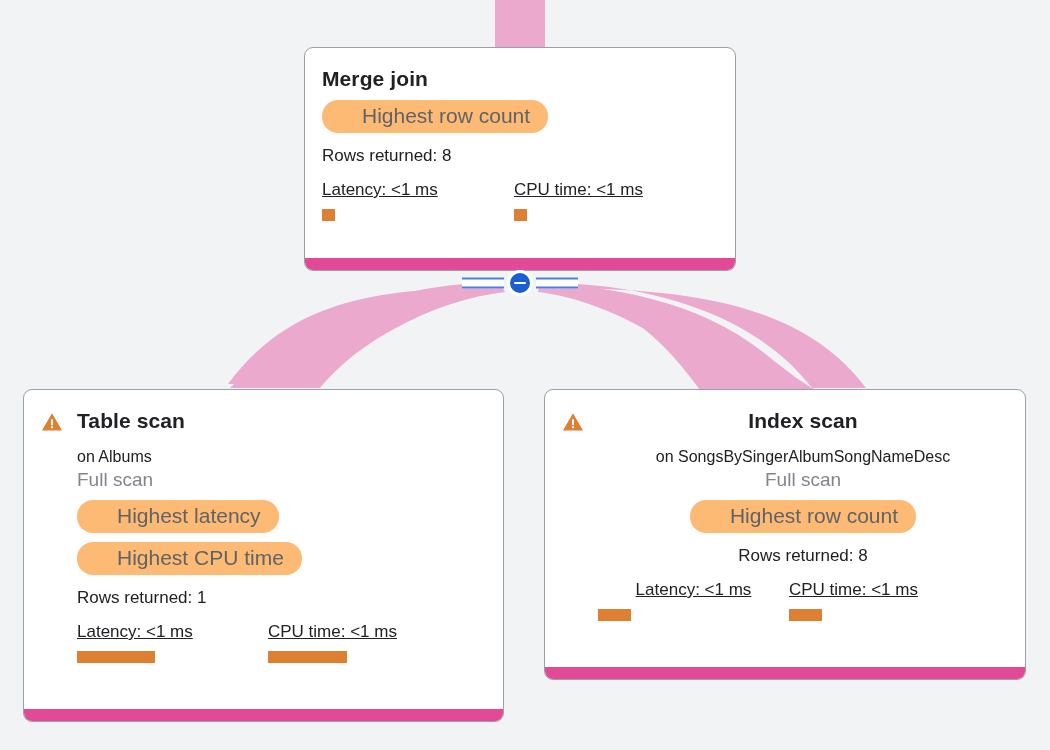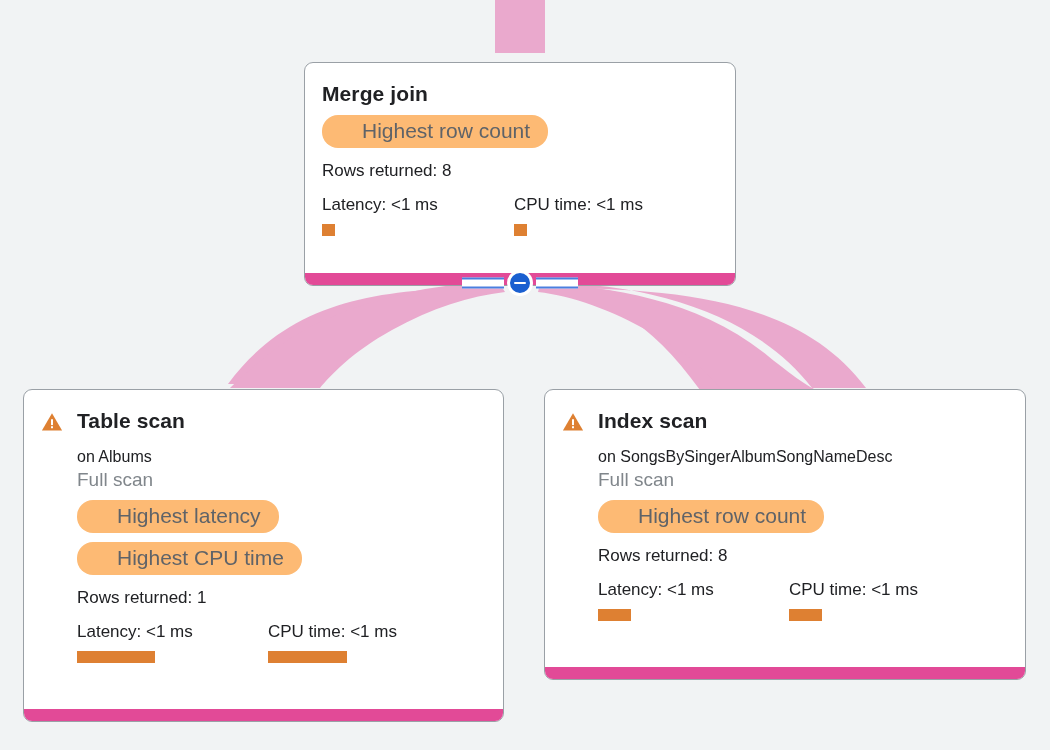--- a/index.html
+++ b/index.html
@@ -110,20 +110,21 @@
 
   .metrics {
     display: flex;
     margin-top: 13px;
   }
   .metric-label {
     font-size: 17px;
     color: #202124;
     line-height: 20px;
     white-space: nowrap;
+    text-decoration: underline;
   }
   .metric-bar {
     height: 12px;
     background: #de8032;
     margin-top: 9px;
   }
 
   
   .toggle-wrap {
     position: absolute;
@@ -204,21 +205,21 @@
              Z"></path>
     <path fill="#eaa9cd" d="M 540 284
              C 610 286, 700 300, 768 356
              C 800 382, 812 388, 816 390
              L 722 390
              C 712 378, 690 354, 650 332
              C 612 310, 572 296, 538 292
              Z"></path>
   </svg>
 
-  <div class="node" style="left:304px; top:62px; width:432px; height:224px;">
+  <div class="node" style="left:304px; top:47px; width:432px; height:224px;">
     <div class="node-body">
       <div class="node-head">
         <div class="node-texts">
           <div class="node-title">Merge join</div>
           <div class="chip-row">
             <span class="chip">Highest row count</span>
           </div>
           <div class="rows-line">Rows returned: 8</div>
           <div class="metrics">
             <div style="width:192px;">
@@ -272,21 +273,21 @@
               <div class="metric-label">CPU time: &lt;1 ms</div>
               <div class="metric-bar" style="width:79px;"></div>
             </div>
           </div>
         </div>
       </div>
     </div>
     <div class="node-accent"></div>
   </div>
 
-  <div class="node" style="left:544px; top:389px; width:482px; height:291px;">
+  <div class="node" style="left:544px; top:389px; width:482px; height:291px;text-align:center;">
     <div class="node-body">
       <div class="node-head">
         <svg class="warn-icon" viewBox="0 0 24 24">
           <path d="M12 2.4 L23 21.2 L1 21.2 Z" fill="#de8032"></path>
           <rect x="10.9" y="9" width="2.2" height="6.4" fill="#ffffff"></rect>
           <rect x="10.9" y="16.6" width="2.2" height="2.2" fill="#ffffff"></rect>
         </svg>
         <div class="node-texts">
           <div class="node-title">Index scan</div>
           <div class="node-sub">on SongsBySingerAlbumSongNameDesc</div>

